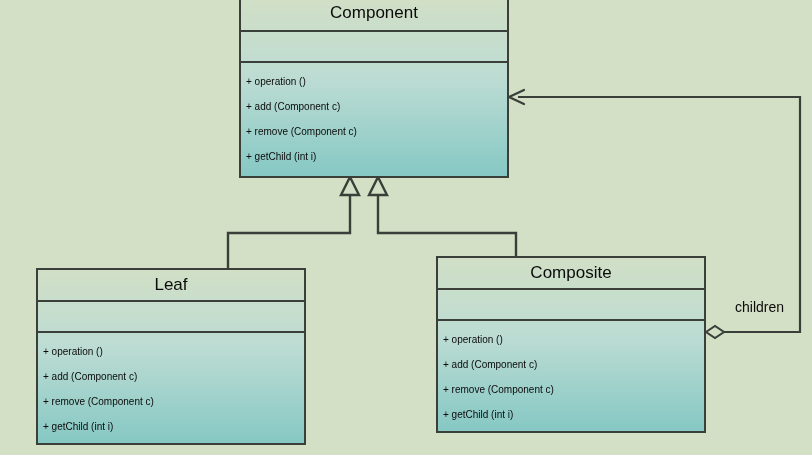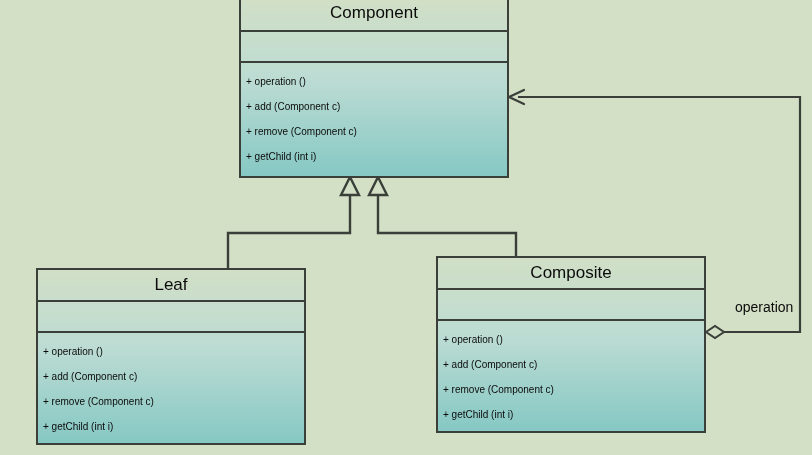--- a/index.html
+++ b/index.html
@@ -122,15 +122,15 @@
     <div class="class-name">Composite</div>
     <div class="class-attrs"></div>
     <div class="class-ops">
       <div class="op-row">+ operation ()</div>
       <div class="op-row">+ add (Component c)</div>
       <div class="op-row">+ remove (Component c)</div>
       <div class="op-row">+ getChild (int i)</div>
     </div>
   </div>
 
-  <div class="edge-label" id="label-children">operation</div>
+  <div class="edge-label" id="label-children">children</div>
 
 </div>
 
 </body></html>

